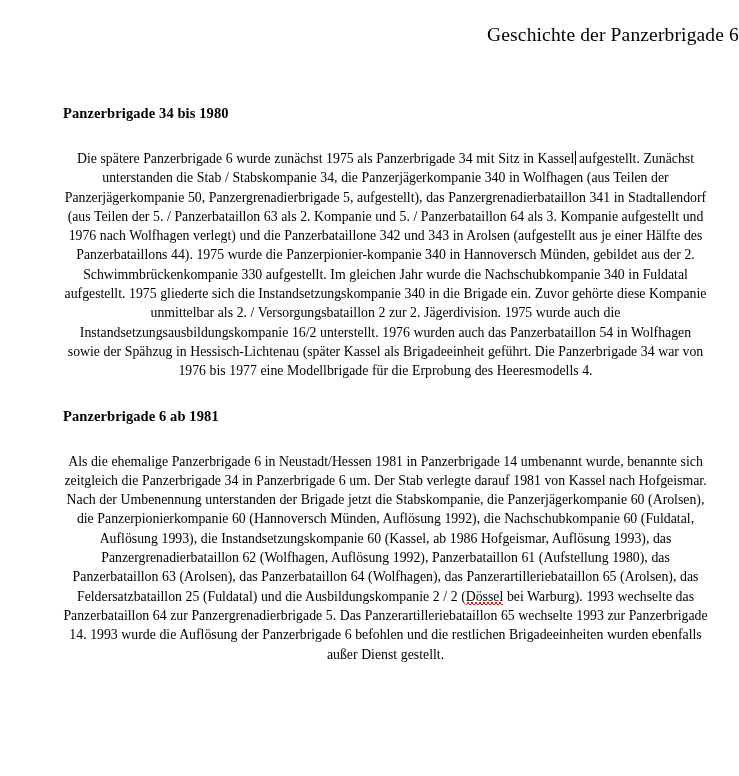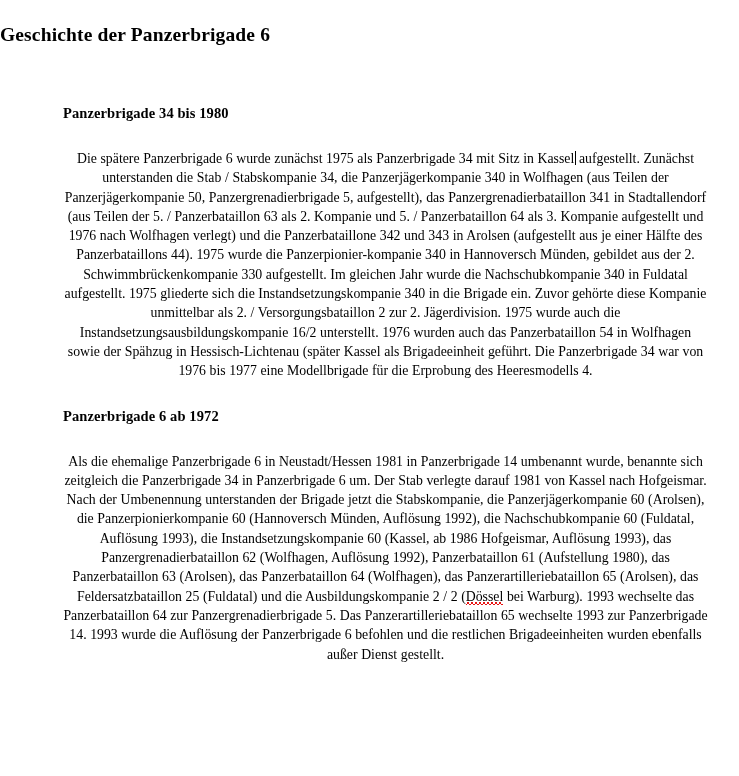--- a/index.html
+++ b/index.html
@@ -24,25 +24,25 @@
     background: #ffffff;
     box-sizing: border-box;
     padding: 0;
   }
 
   .doc-title {
     margin: 0;
     padding: 0;
     position: absolute;
     left: 0;
-    right: 8px;
+    right: 0;
     top: 23px;
-    text-align: left;
+    text-align: right;
     font-size: 19.5px;
-    font-weight: bold;
+    font-weight: normal;
     letter-spacing: 0.15px;
     line-height: 24px;
   }
 
   .body-area {
     position: absolute;
     left: 63px;
     top: 104px;
     width: 645px;
   }
@@ -103,20 +103,20 @@
   <div class="body-area">
 
     <h2 class="section-heading">Panzerbrigade 34 bis 1980</h2>
 
     <div class="gap-heading-to-para"></div>
 
     <p class="body-para"><span>Die spätere Panzerbrigade 6 wurde zunächst 1975 als Panzerbrigade 34 mit Sitz in Kassel</span><span class="text-caret"></span><span> aufgestellt. Zunächst unterstanden die Stab / Stabskompanie 34, die Panzerjägerkompanie 340 in Wolfhagen (aus Teilen der Panzerjägerkompanie 50, Panzergrenadierbrigade 5, aufgestellt), das Panzergrenadierbataillon 341 in Stadtallendorf (aus Teilen der 5. / Panzerbataillon 63 als 2. Kompanie und 5. / Panzerbataillon 64 als 3. Kompanie aufgestellt und 1976 nach Wolfhagen verlegt) und die Panzerbataillone 342 und 343 in Arolsen (aufgestellt aus je einer Hälfte des Panzerbataillons 44). 1975 wurde die Panzerpionier-kompanie 340 in Hannoversch Münden, gebildet aus der 2. Schwimmbrückenkompanie 330 aufgestellt. Im gleichen Jahr wurde die Nachschubkompanie 340 in Fuldatal aufgestellt. 1975 gliederte sich die Instandsetzungskompanie 340 in die Brigade ein. Zuvor gehörte diese Kompanie unmittelbar als 2. / Versorgungsbataillon 2 zur 2. Jägerdivision. 1975 wurde auch die Instandsetzungsausbildungskompanie 16/2 unterstellt. 1976 wurden auch das Panzerbataillon 54 in Wolfhagen sowie der Spähzug in Hessisch-Lichtenau (später Kassel als Brigadeeinheit geführt. Die Panzerbrigade 34 war von 1976 bis 1977 eine Modellbrigade für die Erprobung des Heeresmodells 4.</span></p>
 
     <div class="gap-para-to-heading"></div>
 
-    <h2 class="section-heading">Panzerbrigade 6 ab 1972</h2>
+    <h2 class="section-heading">Panzerbrigade 6 ab 1981</h2>
 
     <div class="gap-heading2-to-para"></div>
 
     <p class="body-para"><span>Als die ehemalige Panzerbrigade 6 in Neustadt/Hessen 1981 in Panzerbrigade 14 umbenannt wurde, benannte sich zeitgleich die Panzerbrigade 34 in Panzerbrigade 6 um. Der Stab verlegte darauf 1981 von Kassel nach Hofgeismar. Nach der Umbenennung unterstanden der Brigade jetzt die Stabskompanie, die Panzerjägerkompanie 60 (Arolsen), die Panzerpionierkompanie 60 (Hannoversch Münden, Auflösung 1992), die Nachschubkompanie 60 (Fuldatal, Auflösung 1993), die Instandsetzungskompanie 60 (Kassel, ab 1986 Hofgeismar, Auflösung 1993), das Panzergrenadierbataillon 62 (Wolfhagen, Auflösung 1992), Panzerbataillon 61 (Aufstellung 1980), das Panzerbataillon 63 (Arolsen), das Panzerbataillon 64 (Wolfhagen), das Panzerartilleriebataillon 65 (Arolsen), das Feldersatzbataillon 25 (Fuldatal) und die Ausbildungskompanie 2 / 2 (</span><span class="spellerror">Dössel</span><span> bei Warburg). 1993 wechselte das Panzerbataillon 64 zur Panzergrenadierbrigade 5. Das Panzerartilleriebataillon 65 wechselte 1993 zur Panzerbrigade 14. 1993 wurde die Auflösung der Panzerbrigade 6 befohlen und die restlichen Brigadeeinheiten wurden ebenfalls außer Dienst gestellt.</span></p>
 
   </div>
 </div>
 
 </body></html>

